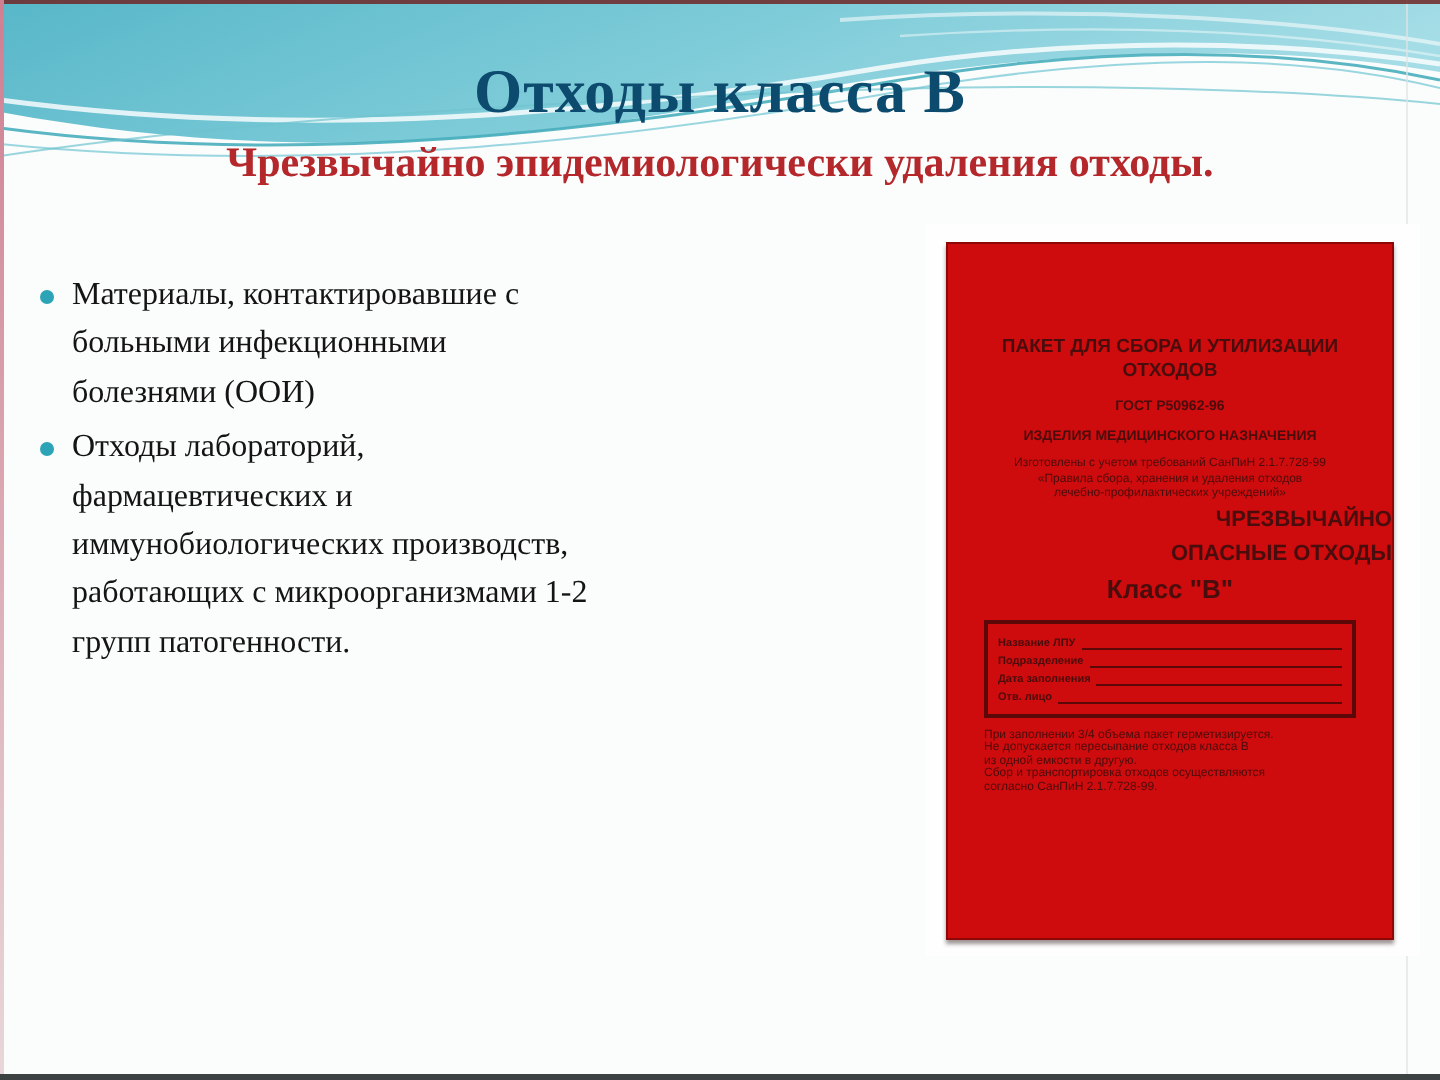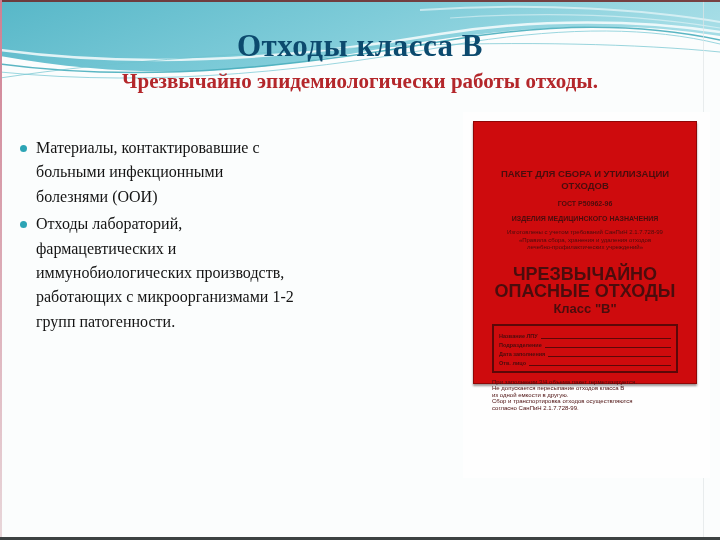--- a/index.html
+++ b/index.html
@@ -35,30 +35,30 @@
   .bullets li::before{
     content:"";position:absolute;left:2px;top:9px;width:7px;height:7px;
     border-radius:50%;background:#2ca4b5;
   }
   
   .bag-photo{
     position:absolute;left:463px;top:112px;width:247px;height:366px;
     background:#fefefe;z-index:2;
   }
   .bag{
-    position:absolute;left:10px;top:9px;width:224px;height:263px;
+    position:absolute;left:10px;top:9px;width:224px;height:349px;
     background:#ce0b0d;border:1px solid #8f0606;
     box-shadow:0 2px 2px rgba(40,20,20,.45);
     color:#4a0d0d;text-align:center;box-sizing:border-box;
   }
   .bag-header{margin:46px 14px 0;font-size:9.5px;line-height:12px;font-weight:bold;font-family:"Liberation Sans",sans-serif;}
   .bag-gost{margin-top:8px;font-size:7px;font-weight:bold;font-family:"Liberation Sans",sans-serif;}
   .bag-product{margin-top:8px;font-size:7px;font-weight:bold;font-family:"Liberation Sans",sans-serif;}
   .bag-note{margin-top:7px;font-size:6px;line-height:7.5px;white-space:pre-line;font-family:"Liberation Sans",sans-serif;}
-  .bag-warning{margin-top:14px;font-size:18px;line-height:17px;font-weight:bold;white-space:pre-line;font-family:"Liberation Sans",sans-serif;}
+  .bag-warning{font-size:11px;line-height:17px;font-weight:bold;white-space:pre-line;font-family:"Liberation Sans",sans-serif;text-align:right;}
   .bag-class{font-size:13px;font-weight:bold;margin-top:1px;font-family:"Liberation Sans",sans-serif;}
   .bag-form{
     margin:8px 18px 0;border:2px solid #5c0808;padding:4px 5px 5px;
     text-align:left;font-family:"Liberation Sans",sans-serif;
   }
   .bag-form .row{display:flex;align-items:flex-end;height:9px;font-size:5.5px;font-weight:bold;}
   .bag-form .row .line{flex:1;border-bottom:1px solid #5c0808;margin-left:3px;height:7px;}
   .bag-footer{
     margin:6px 18px 0;font-size:6px;line-height:6.6px;text-align:left;
     white-space:pre-line;font-family:"Liberation Sans",sans-serif;
@@ -87,21 +87,21 @@
       <path d="M0,78 C120,60 260,52 400,46 C520,41 640,44 720,52" fill="none" stroke="#6fc3cf" stroke-width="1" opacity="0.7"></path>
     </svg>
   </div>
 
   <div class="edge-top"></div>
   <div class="edge-left"></div>
   <div class="edge-bottom"></div>
   <div class="edge-right-line"></div>
 
   <div class="title">Отходы класса В</div>
-  <div class="subtitle">Чрезвычайно эпидемиологически работы отходы.</div>
+  <div class="subtitle">Чрезвычайно эпидемиологически удаления отходы.</div>
 
   <ul class="bullets">
     <li>Материалы, контактировавшие с
 больными инфекционными
 болезнями (ООИ)</li>
     <li>Отходы лабораторий,
 фармацевтических и
 иммунобиологических производств,
 работающих с микроорганизмами 1-2
 групп патогенности.</li>

